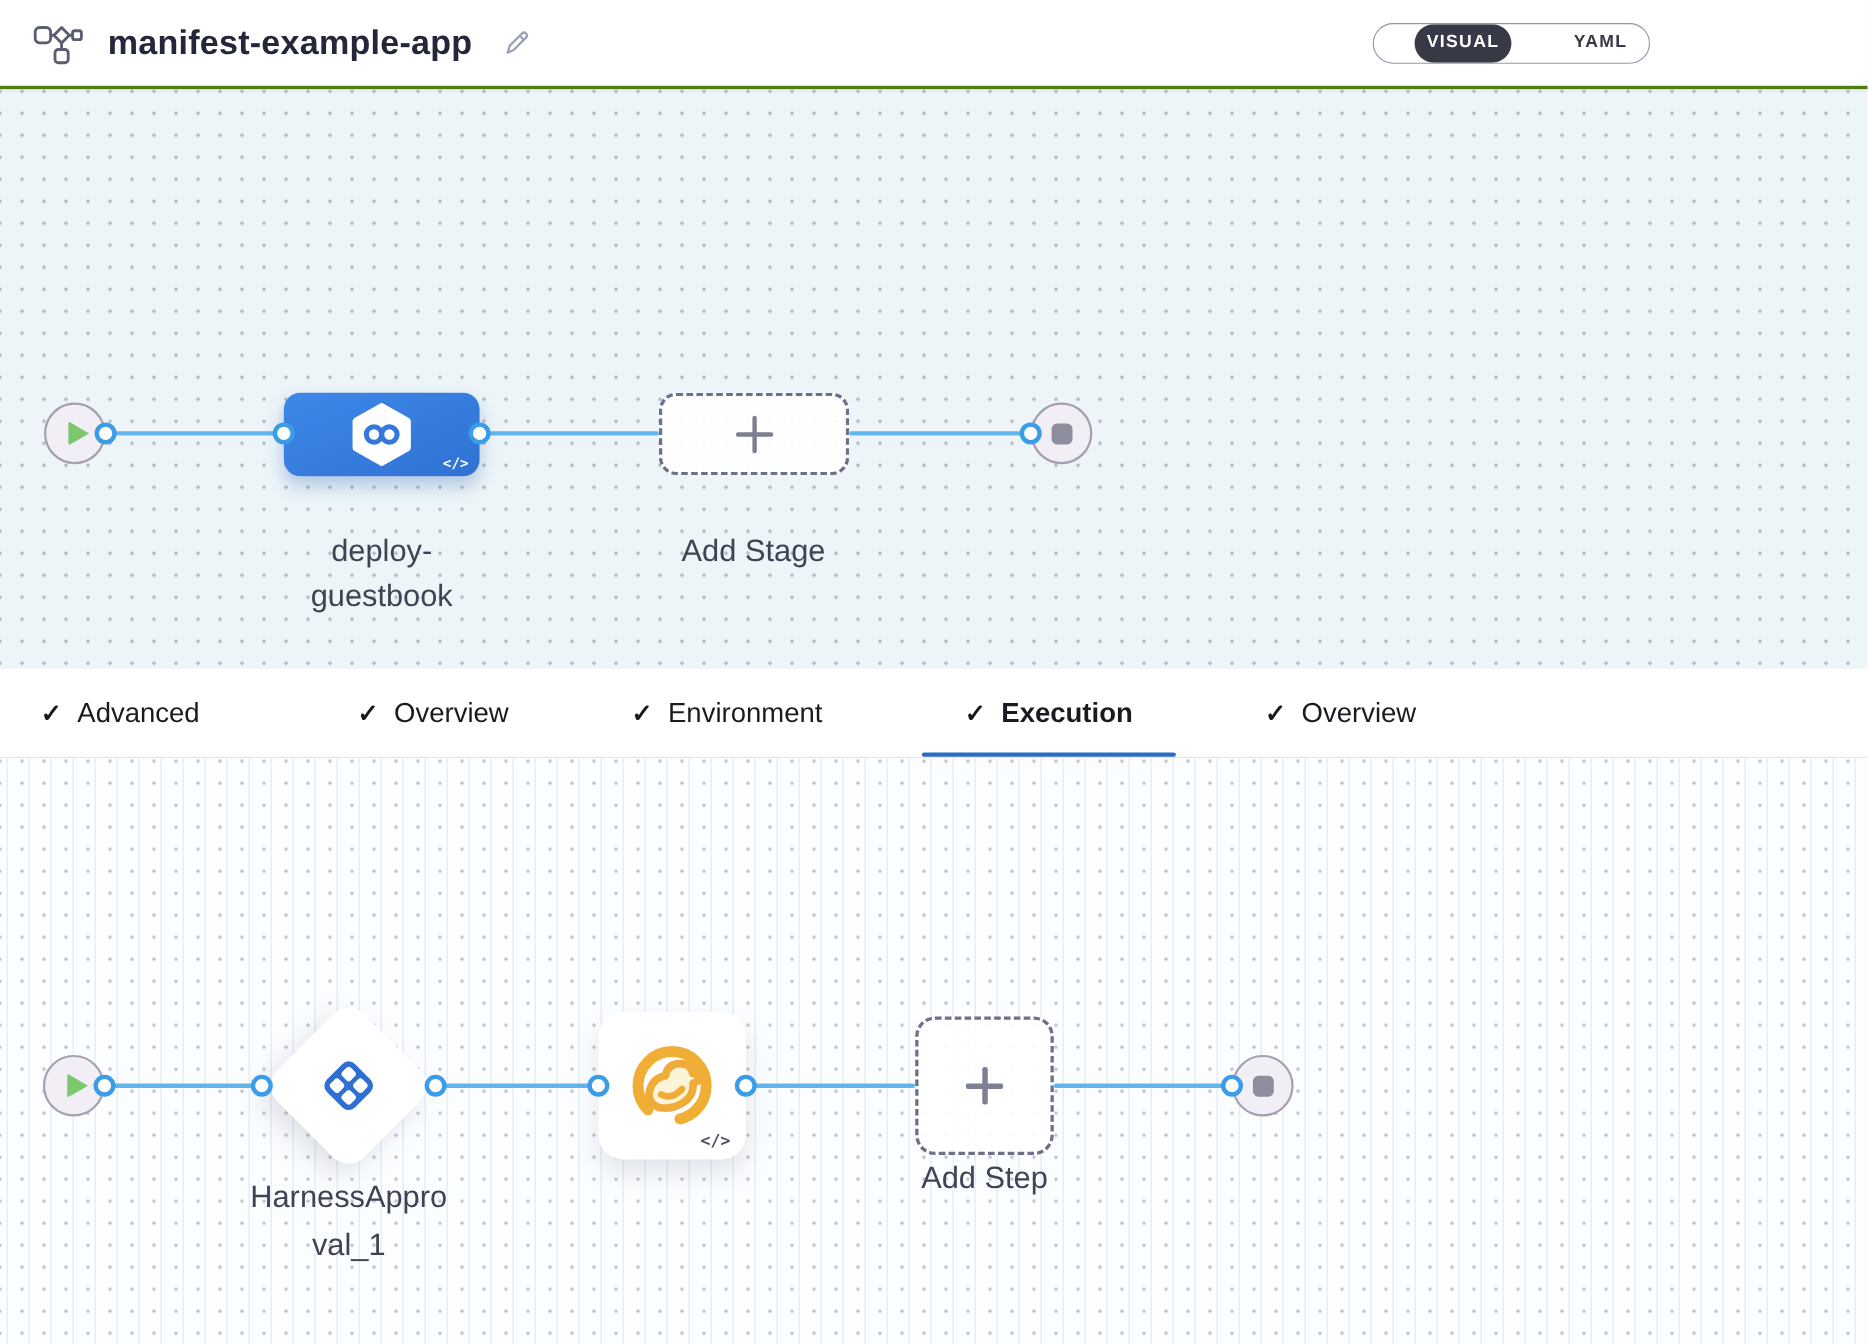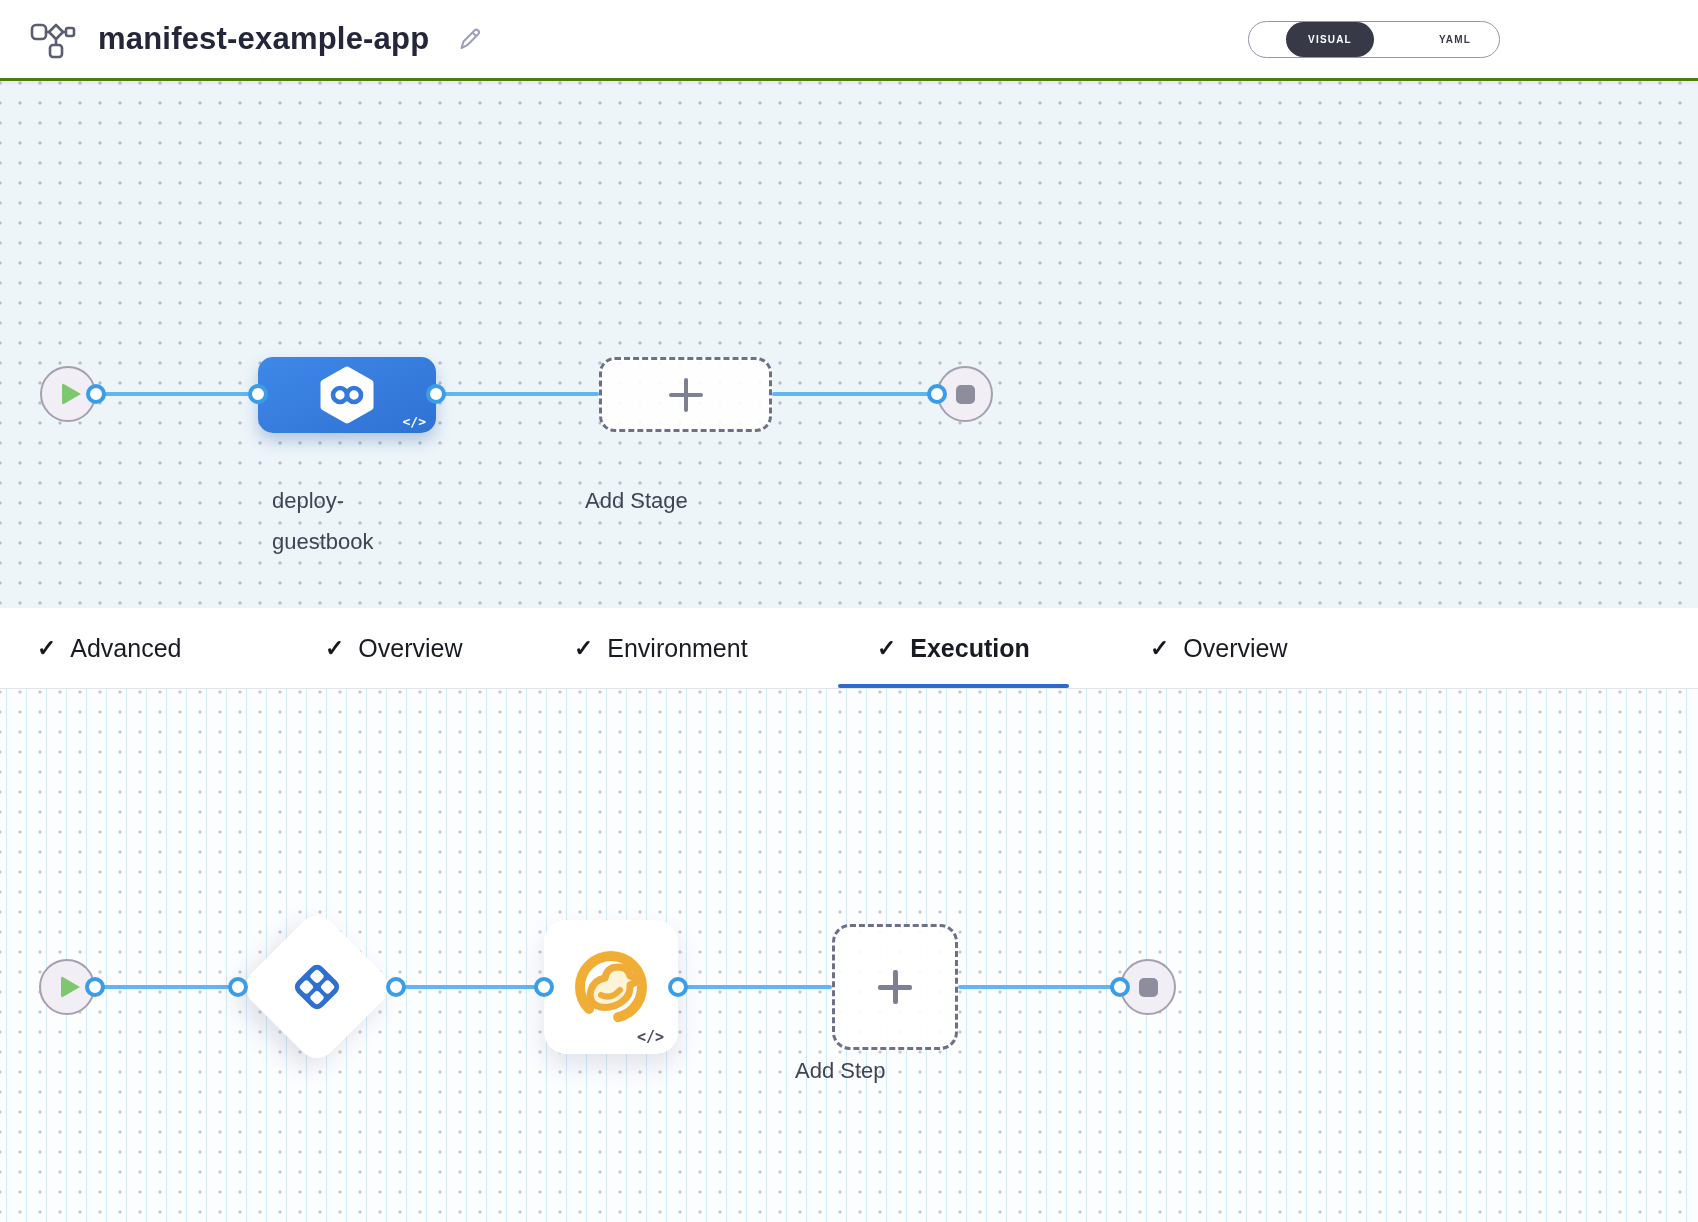--- a/index.html
+++ b/index.html
@@ -9,21 +9,21 @@
   
   .header{position:absolute;top:0;left:0;right:0;height:81px;background:#fff;
           border-bottom:3px solid #4d7c0f;box-shadow:0 2px 4px rgba(40,40,70,.06);
           display:flex;align-items:center;padding:0 30px;box-sizing:border-box;z-index:10;}
   .pipeline-glyph{flex:0 0 auto;}
   .page-title{margin-left:22px;font-size:31px;font-weight:bold;color:#24263a;letter-spacing:.2px;}
   .pencil{margin-left:26px;cursor:pointer;flex:0 0 auto;}
   .toggle{margin-left:auto;margin-right:168px;display:flex;align-items:center;height:37px;width:252px;
           border:1.5px solid #9297a8;border-radius:20px;background:#fff;overflow:hidden;box-sizing:border-box;}
   .toggle .seg{flex:1;height:100%;display:flex;align-items:center;justify-content:center;
-          font-size:10px;font-weight:bold;letter-spacing:1.2px;color:#383946;cursor:pointer;margin-left:37px;}
+          font-size:16px;font-weight:bold;letter-spacing:1.2px;color:#383946;cursor:pointer;margin-left:37px;}
   .toggle .seg.active{background:#383946;color:#fff;border-radius:18px;}
 
   
   .canvas{position:absolute;left:0;right:0;}
   .canvas1{top:81px;height:527px;background-color:#edf5f9;
      background-image:radial-gradient(circle,#b6bdc6 1.3px,transparent 1.9px);
      background-size:20px 20px;background-position:10px 12px;}
   .canvas2{top:688px;height:534px;background-color:#fcfdff;
      background-image:
        radial-gradient(circle,#c4c9d1 1.3px,transparent 1.9px),
@@ -46,21 +46,21 @@
         justify-content:center;cursor:pointer;}
   .code-badge{position:absolute;right:10px;bottom:4px;color:#fff;font-size:13px;font-weight:bold;
         font-family:"DejaVu Sans Mono",monospace;}
   .dashed-node{position:absolute;border:3px dashed #6e7089;border-radius:16px;background:rgba(255,255,255,.9);
         display:flex;align-items:center;justify-content:center;z-index:2;cursor:pointer;box-sizing:border-box;}
   .plus{position:relative;width:34px;height:34px;}
   .plus::before,.plus::after{content:"";position:absolute;background:#7d7f93;border-radius:2px;}
   .plus::before{left:0;top:15px;width:34px;height:4.5px;}
   .plus::after{left:15px;top:0;width:4.5px;height:34px;}
 
-  .node-label{position:absolute;text-align:left;color:#3f4454;font-size:22px;line-height:41px;z-index:2;}
+  .node-label{position:absolute;text-align:center;color:#3f4454;font-size:28px;line-height:41px;z-index:2;}
   .wrap-label{word-break:break-all;line-height:44px;}
 
   .diamond{position:absolute;left:261px;top:243px;width:112px;height:112px;background:#fff;
         border-radius:20px;transform:rotate(45deg);box-shadow:0 12px 24px rgba(90,100,130,.18);
         z-index:2;display:flex;align-items:center;justify-content:center;cursor:pointer;}
   .diamond .inner{transform:rotate(-45deg);display:flex;}
   .step-card{position:absolute;left:544px;top:232px;width:134px;height:134px;background:#fff;
         border-radius:22px;box-shadow:0 12px 24px rgba(90,100,130,.16);z-index:2;
         display:flex;align-items:center;justify-content:center;cursor:pointer;}
   .step-card .code-badge{color:#4a4e5f;right:14px;bottom:8px;font-size:15px;}
@@ -206,16 +206,17 @@
       <div class="stopsq"></div>
     </div>
 
     <div class="cdot" style="left:85px;top:289px;"></div>
     <div class="cdot" style="left:228px;top:289px;"></div>
     <div class="cdot" style="left:386px;top:289px;"></div>
     <div class="cdot" style="left:534px;top:289px;"></div>
     <div class="cdot" style="left:668px;top:289px;"></div>
     <div class="cdot" style="left:1110px;top:289px;"></div>
 
+    <div class="node-label wrap-label" style="left:223px;top:378px;width:188px;">HarnessApproval_1</div>
     <div class="node-label" style="left:795px;top:362px;width:200px;">Add Step</div>
   </div>
 
 </div>
 
 </body></html>

